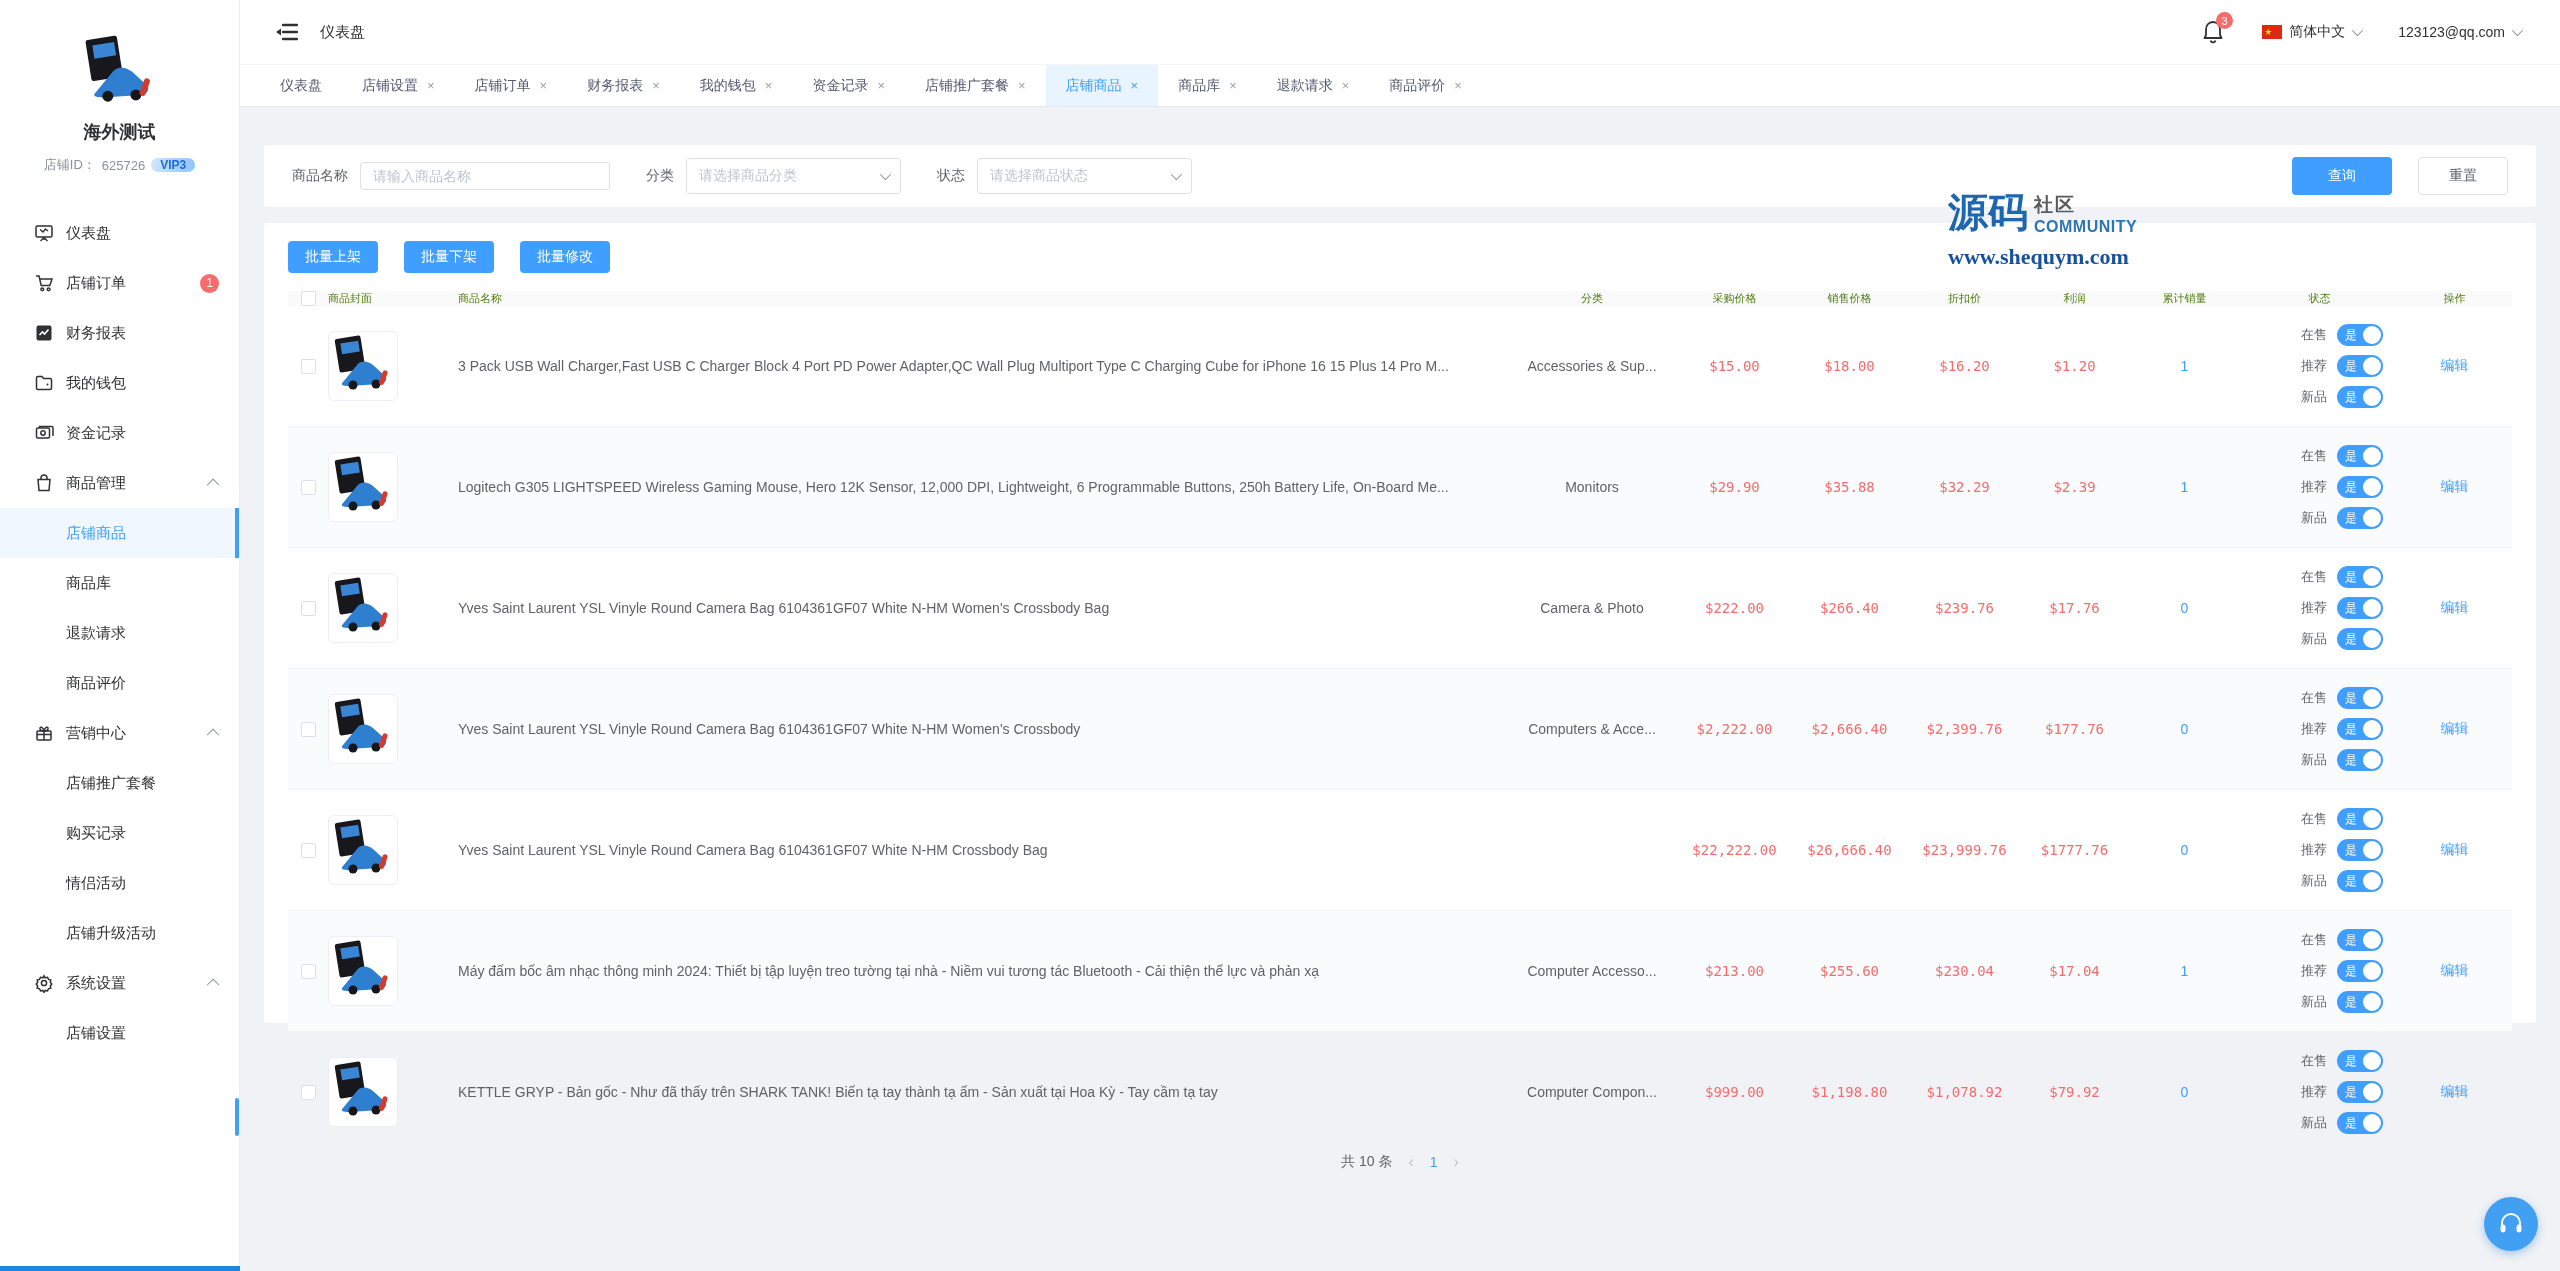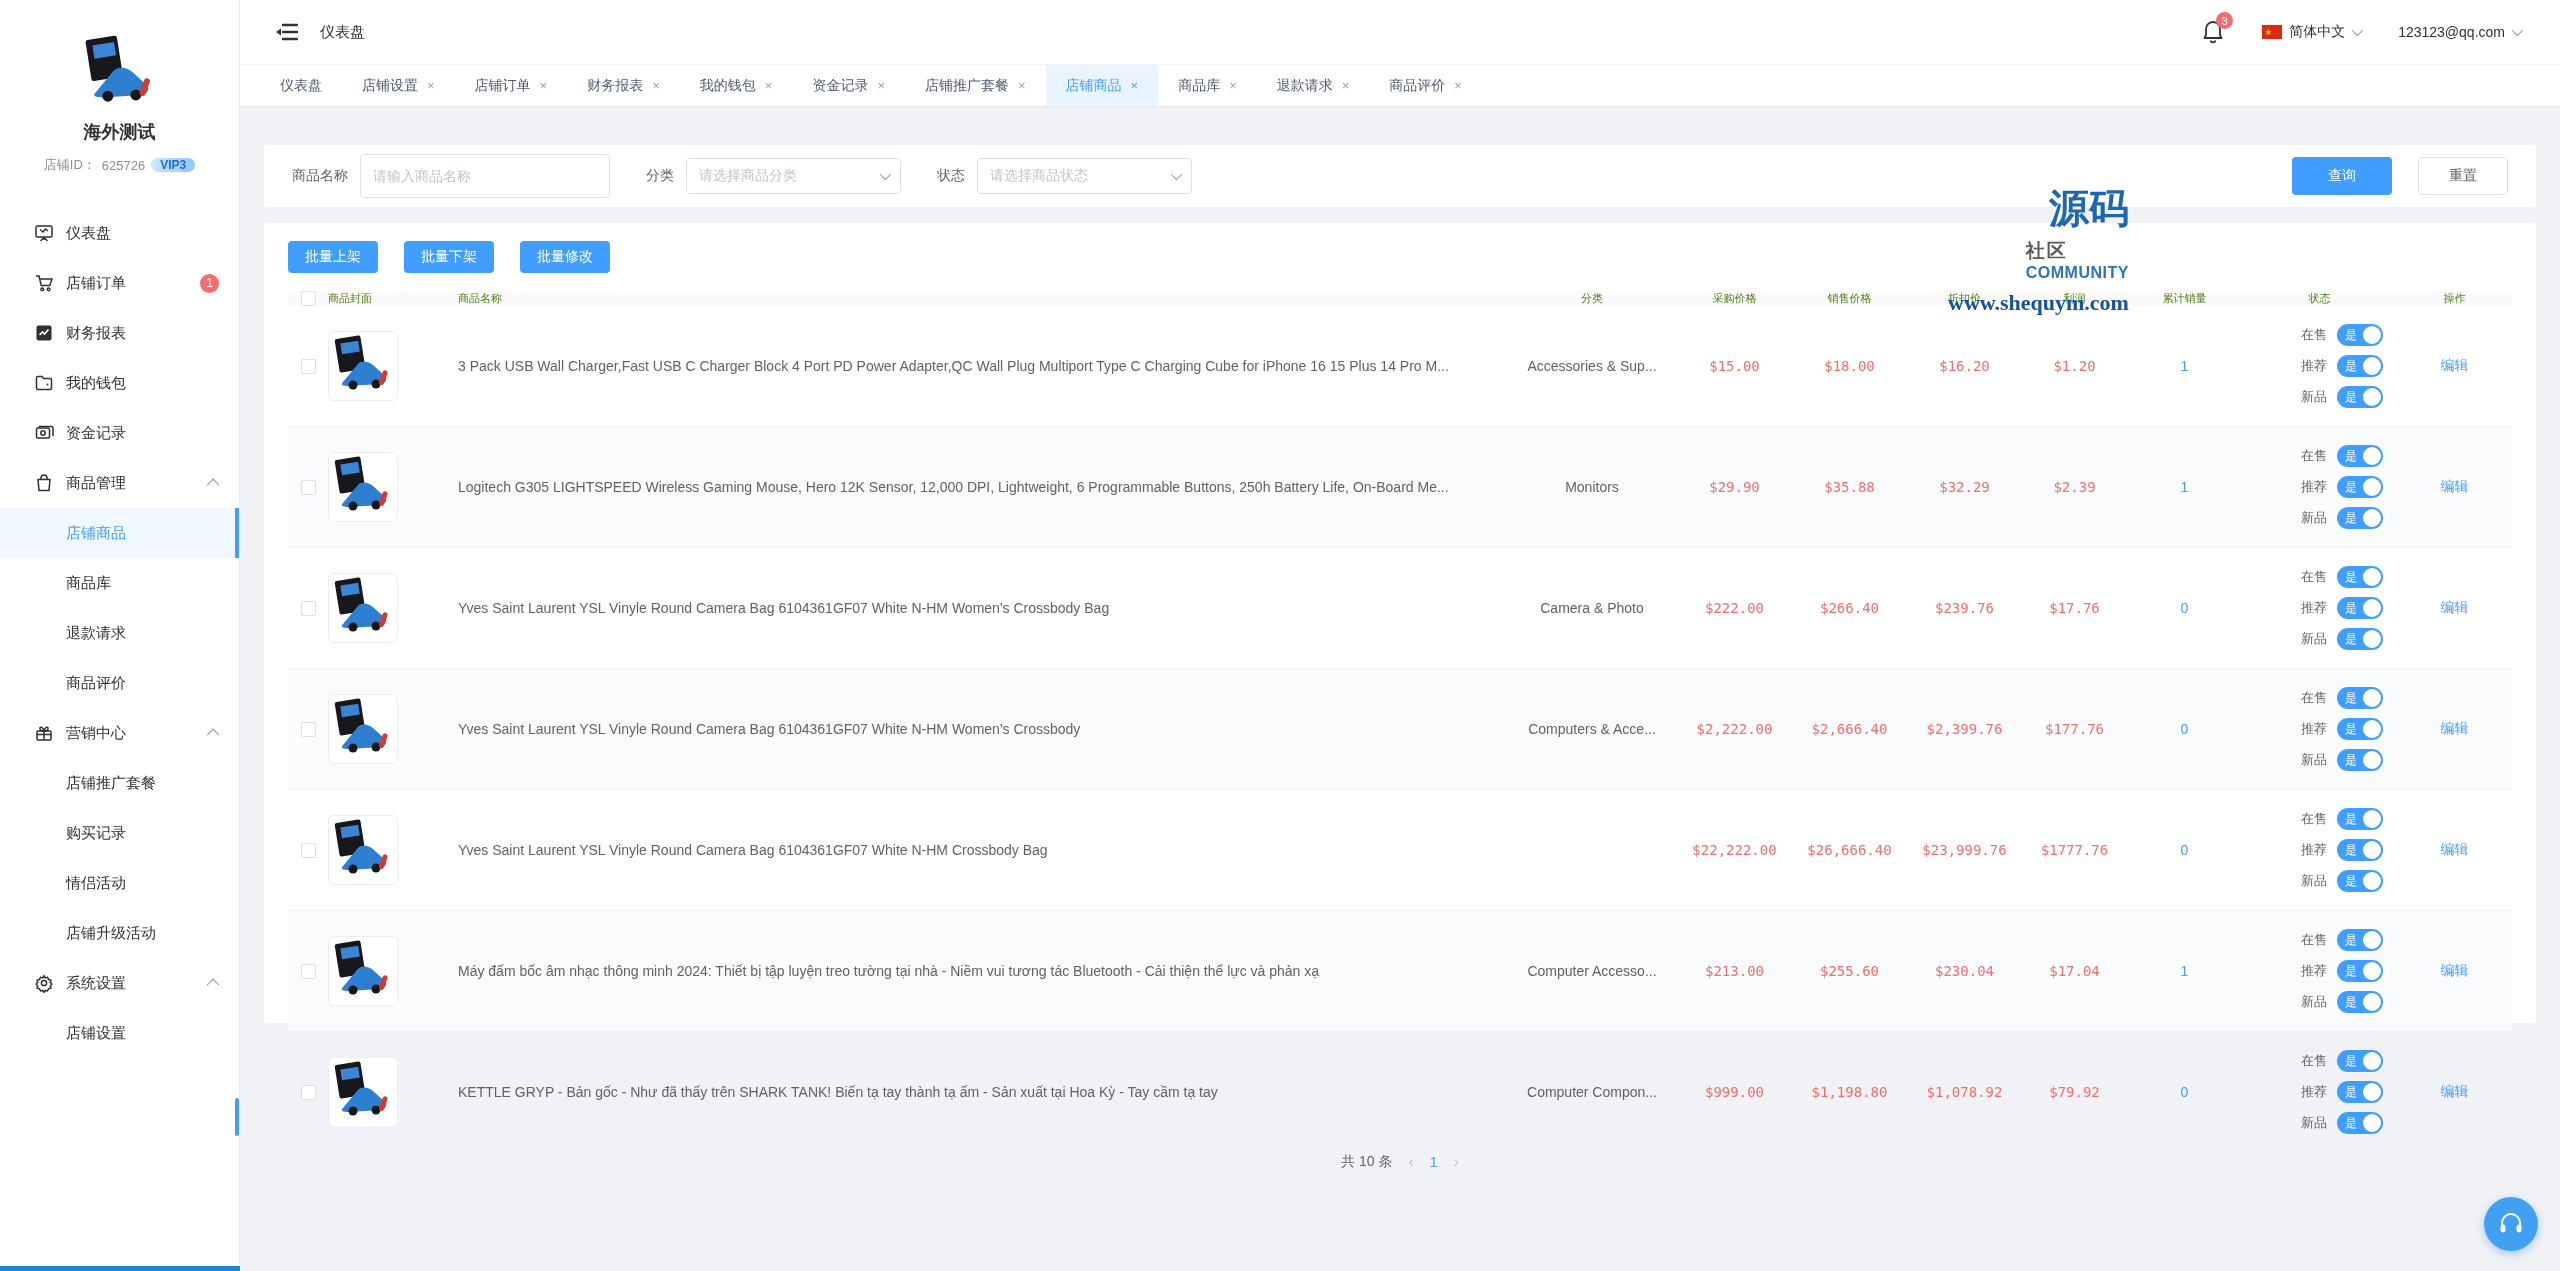--- a/index.html
+++ b/index.html
@@ -56,21 +56,21 @@
   .tab { display:flex; align-items:center; gap:9px; padding:0 20px; color:#515a6e; font-size:14px; cursor:pointer; }
   .tab.active { background:#e8f4ff; color:#409eff; }
   .tab-close { color:#9aa0a6; font-size:13px; }
   .tab.active .tab-close { color:#409eff; }
 
   .content { flex:1; padding:38px 24px 0 24px; position:relative;border-radius:13px; }
 
   
   .filter-card { background:#fff; border-radius:4px; height:62px; display:flex; align-items:center; padding:0 28px; }
   .f-label { color:#606266; margin-right:12px; font-size:14px; }
-  .f-input { width:250px; height:44px; border:1px solid #dcdfe6; border-radius:4px; padding:0 12px;
+  .f-input { width:250px; height:28px; border:1px solid #dcdfe6; border-radius:4px; padding:0 12px;
              font:inherit; color:#303133; outline:none; }
   .f-input::placeholder { color:#bfc4cc; }
   .f-select { width:215px; height:36px; border:1px solid #dcdfe6; border-radius:4px; padding:0 12px;
               display:flex; align-items:center; justify-content:space-between; color:#bfc4cc; cursor:pointer; }
   .f-gap { width:36px; }
   .btn { height:38px; border-radius:4px; font-size:14px; font-family:inherit; cursor:pointer; border:none;text-align:right; }
   .btn-primary { background:#409eff; color:#fff; padding:0 36px; }
   .btn-plain { background:#fff; color:#606266; border:1px solid #dcdfe6; padding:0 30px; }
   .filter-actions { margin-left:auto; display:flex; gap:26px; }
 
@@ -106,21 +106,21 @@
   .t-knob { position:absolute; right:2px; top:2px; width:18px; height:18px; border-radius:50%; background:#fff; }
   .edit-link { color:#409eff; text-align:center; cursor:pointer; }
 
   .pagination { height:54px; display:flex; align-items:center; justify-content:center; gap:16px;
                 color:#606266; font-size:14px; }
   .pg-arrow { color:#c0c4cc; font-size:16px; cursor:pointer; }
   .pg-num { color:#409eff; cursor:pointer; }
 
   
   .watermark { position:absolute; left:1948px; top:188px; z-index:20; pointer-events:none; }
-  .wm-row { display:flex; align-items:flex-end; gap:6px;flex-direction:column; }
+  .wm-row { display:flex; align-items:center; gap:6px; }
   .wm-cn { font-size:40px; font-weight:bold; color:#1e66b0; line-height:1; }
   .wm-col { display:flex; flex-direction:column; margin-top:4px; }
   .wm-sub { font-size:19px; font-weight:bold; color:#5a5a5a; letter-spacing:2px; }
   .wm-en { font-size:16px; font-weight:bold; color:#2e75b6; letter-spacing:0.5px; }
   .wm-url { font-family:"Liberation Serif", serif; font-size:22px; font-weight:bold; color:#17519e; margin-top:8px; }
   .float-btn { position:absolute; right:22px; bottom:20px; width:54px; height:54px; border-radius:50%;
                background:#41a0f2; z-index:30; display:flex; align-items:center; justify-content:center;
                box-shadow:0 3px 8px rgba(30,120,220,.35); cursor:pointer; }
 </style>
 </head>

